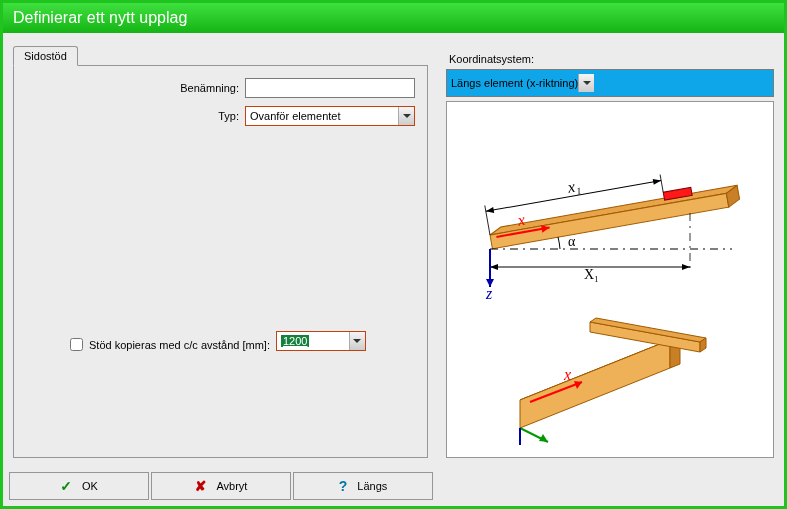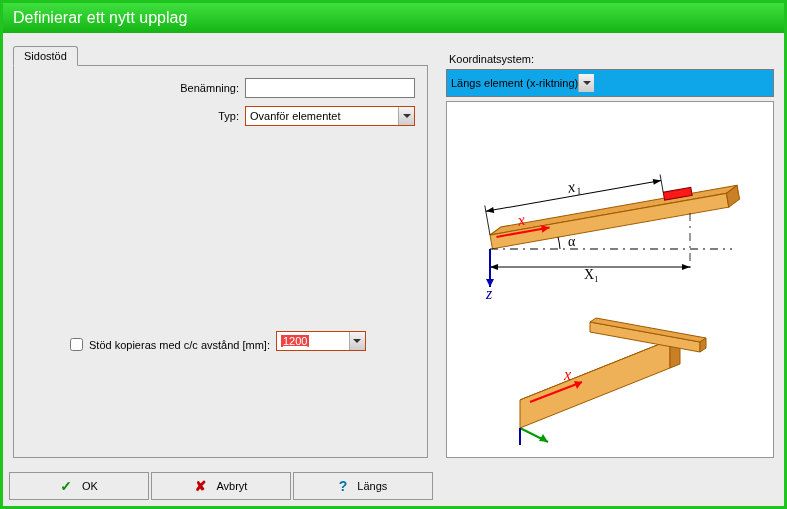--- a/index.html
+++ b/index.html
@@ -109,21 +109,21 @@
   .combo .arrow::after {
     content: "";
     border-left: 4px solid transparent;
     border-right: 4px solid transparent;
     border-top: 4px solid #333;
   }
   .combo.disabled {
     color: #888;
   }
   .combo .sel {
-    background: #ef4444;
+    background: #15803d;
     color: #fff;
     padding: 0 2px;
     text-decoration: underline;
   }
   .checkbox-row {
     position: absolute;
     top: 265px;
     left: 12px;
     display: flex;
     align-items: flex-end;

